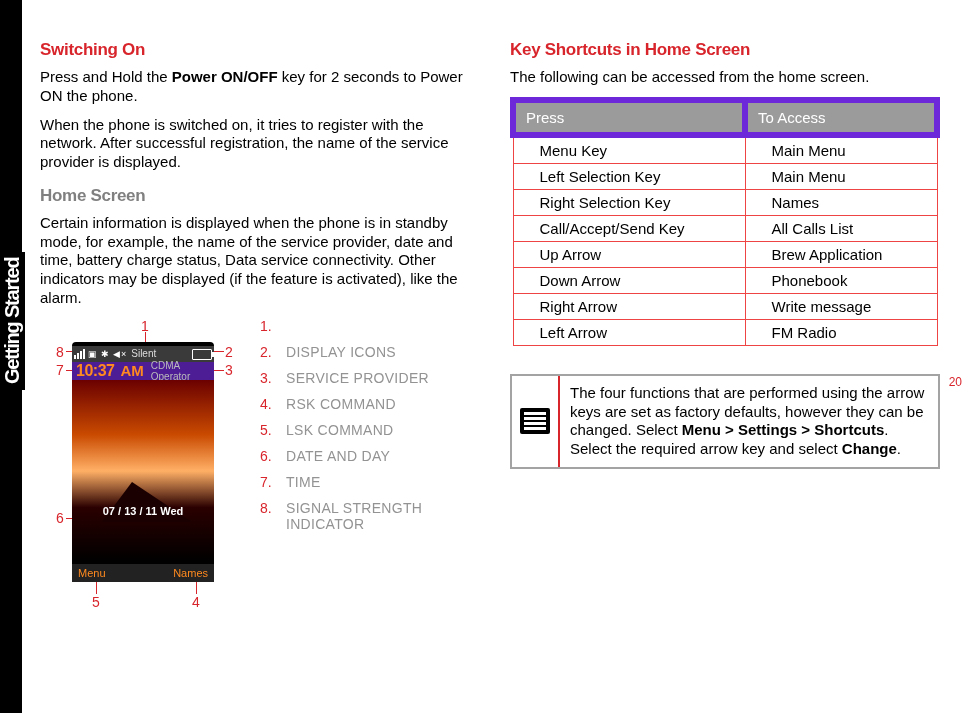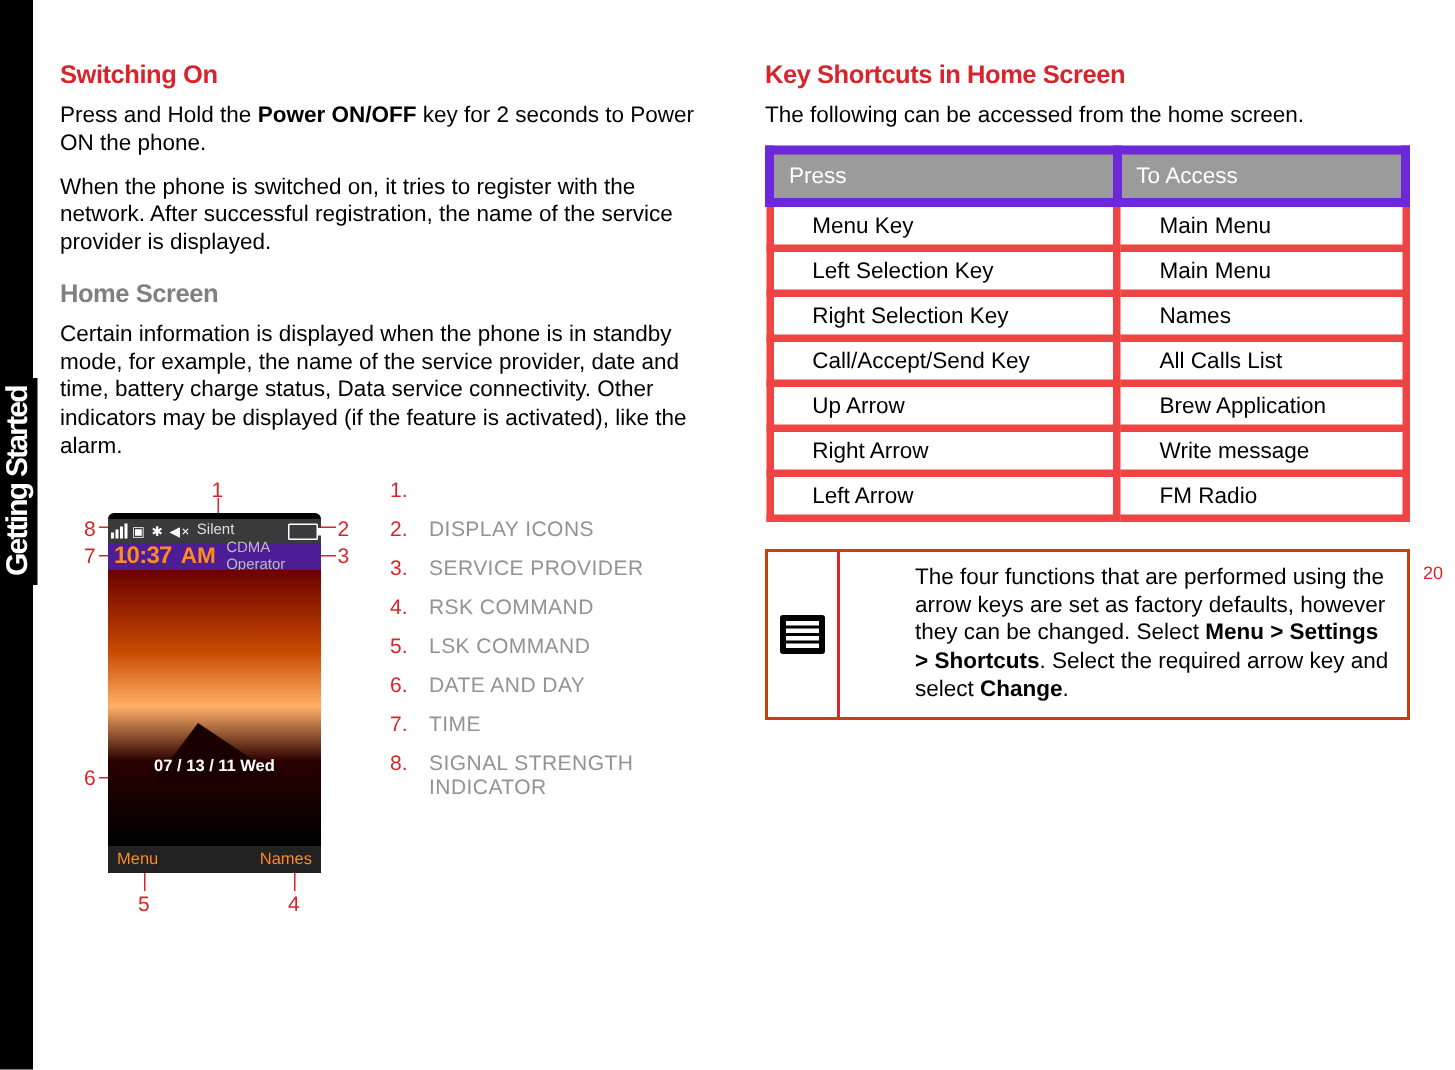--- a/index.html
+++ b/index.html
@@ -194,29 +194,28 @@
   table.shortcut th {
     background: #9b9b9b;
     color: #fff;
     text-align: left;
     font-weight: normal;
     font-size: 15px;
     padding: 6px 10px;
     border: 6px solid #6d28d9;
   }
   table.shortcut td {
-    border: 5px solid #ef4444;
+    border: 1px solid #ef4444;
     padding: 4px 26px;
     font-size: 15px;
   }
   .note-box {
-    border: 2px solid #c2410c;
+    border: 2px solid #a3a3a3;
     display: flex;
-    margin-top: 18px;
-    gap: 40px;
+    margin-top: 28px;
   }
   .note-icon-cell {
     border-right: 2px solid #d8252c;
     width: 46px;
     display: flex;
     align-items: center;
     justify-content: center;
     flex: none;
   }
   .note-icon {
@@ -374,20 +373,24 @@
           </tr>
       <tr>
             <td>Call/Accept/Send Key</td>
             <td>All Calls List</td>
           </tr>
       <tr>
             <td>Up Arrow</td>
             <td>Brew Application</td>
           </tr>
       <tr>
+            <td>Down Arrow</td>
+            <td>Phonebook</td>
+          </tr>
+      <tr>
             <td>Right Arrow</td>
             <td>Write message</td>
           </tr>
       <tr>
             <td>Left Arrow</td>
             <td>FM Radio</td>
           </tr>
     </tbody>
       </table>
 

